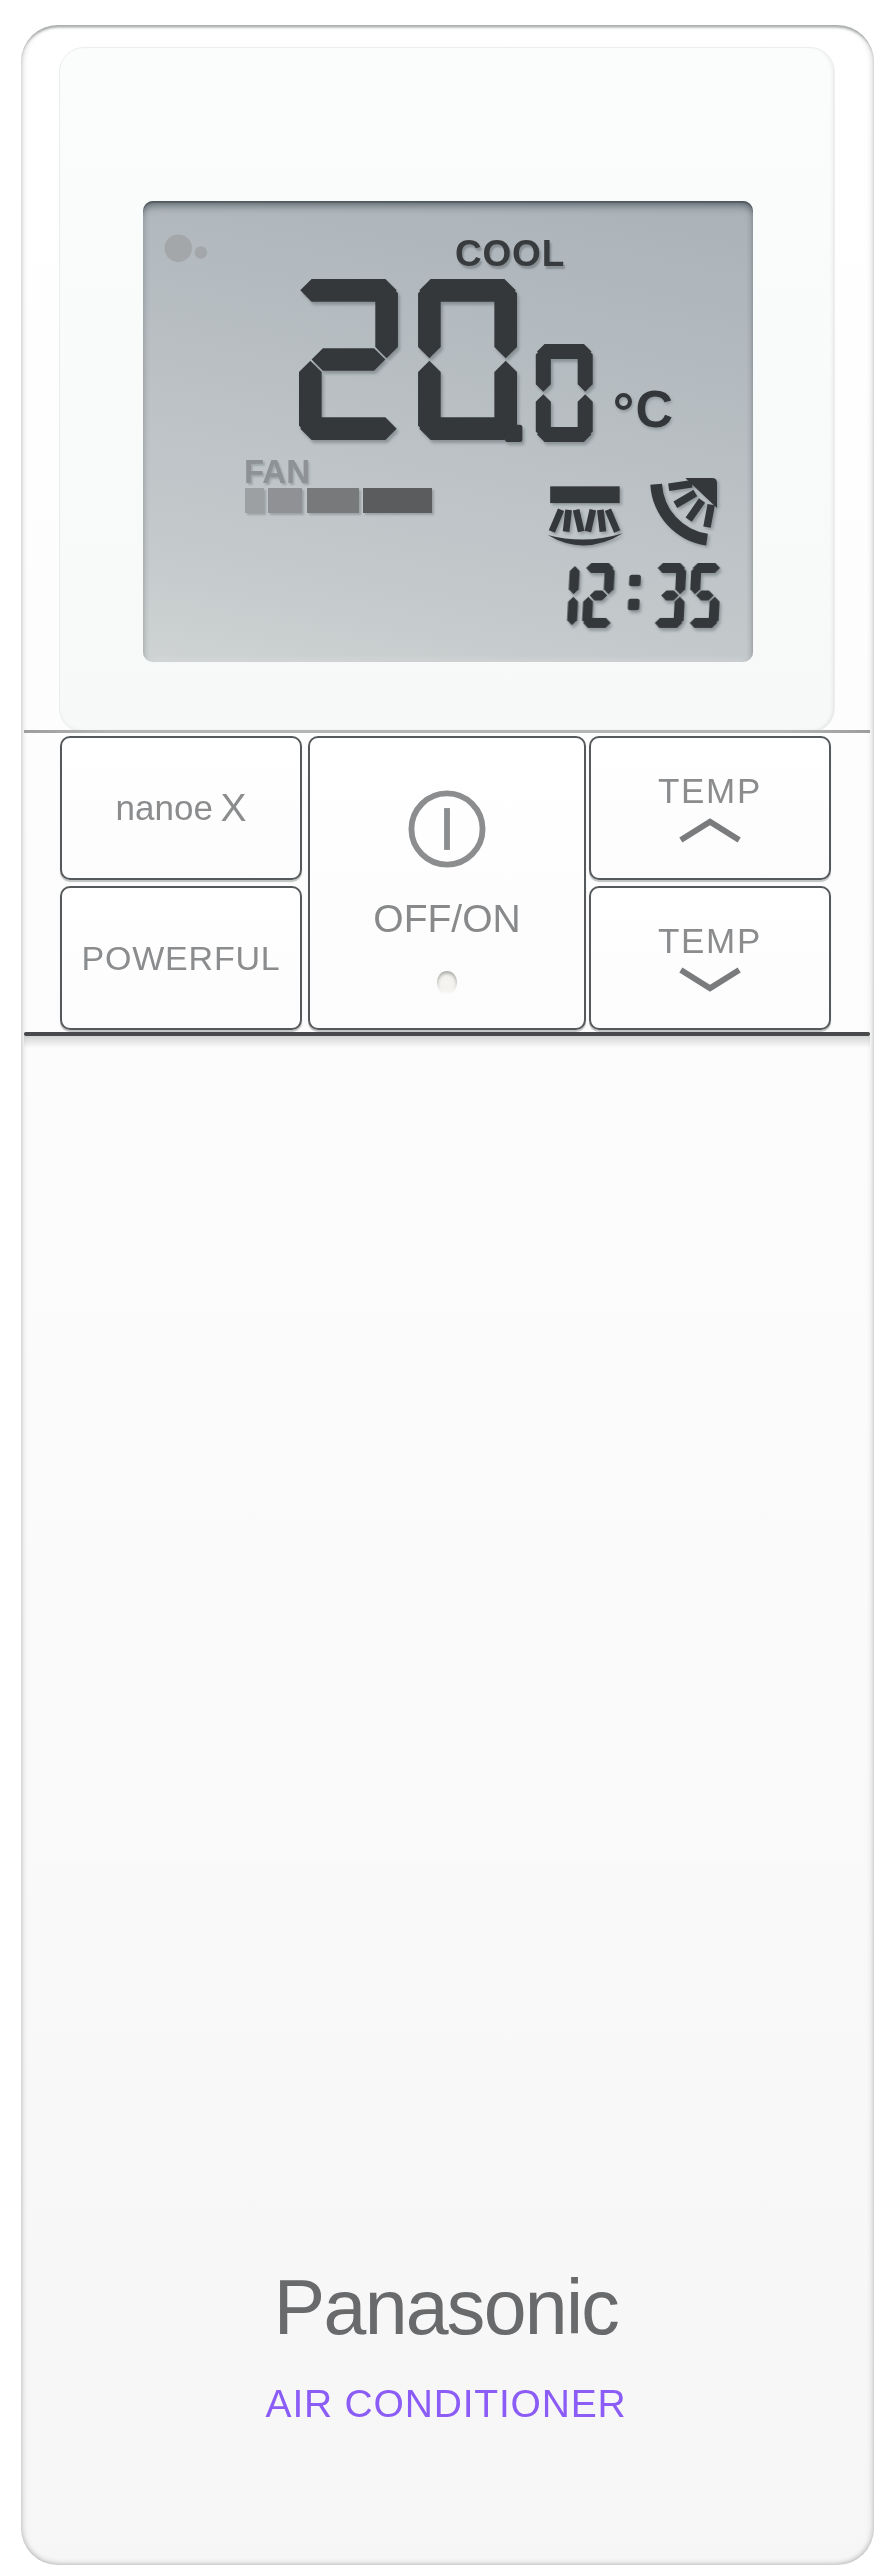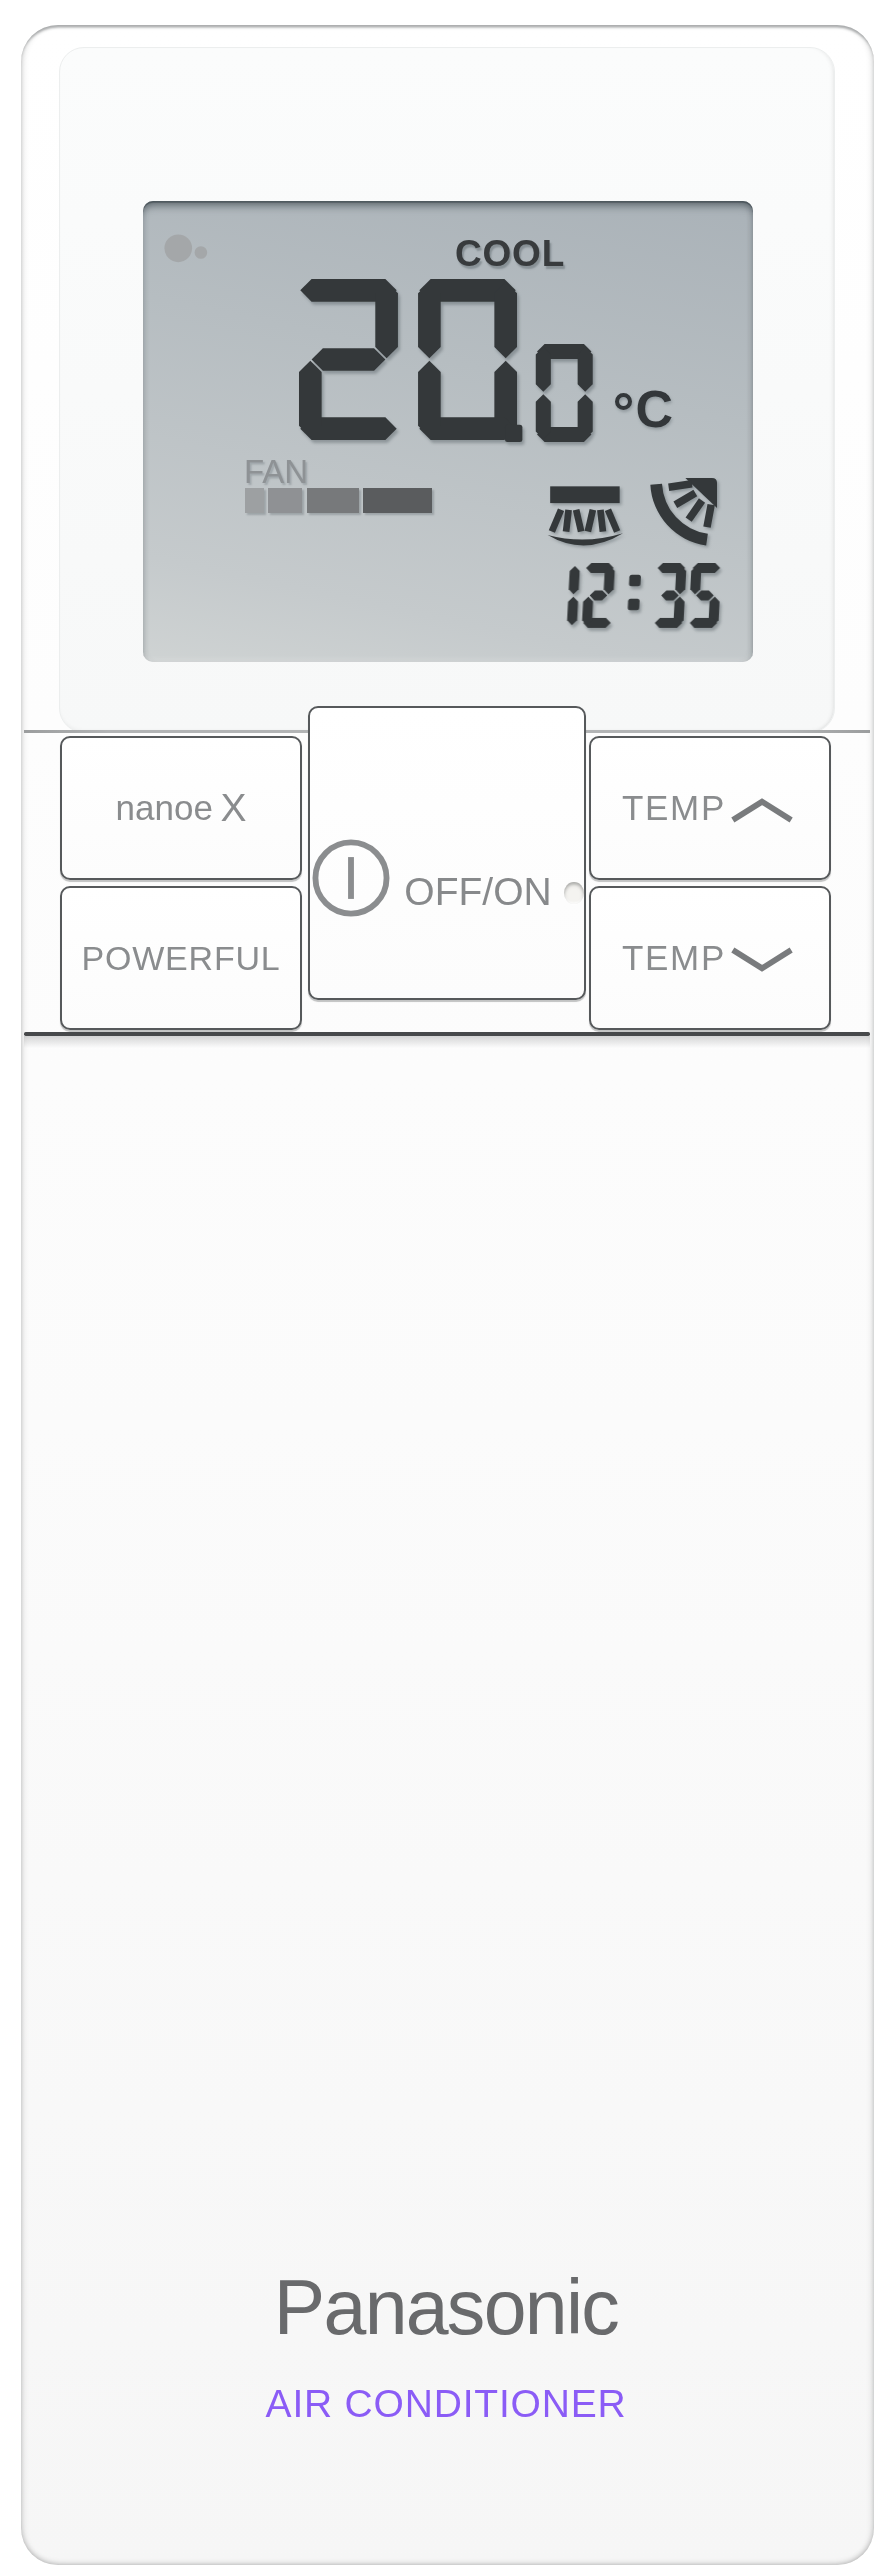--- a/index.html
+++ b/index.html
@@ -41,21 +41,21 @@
   .temp-int{left:156px;top:78px;}
   .temp-frac{left:362px;top:143px;}
   .clock{left:423px;top:362px;transform:skewX(-3deg);}
 
   .unit{left:472px;top:186px;display:flex;align-items:flex-start;
         filter:drop-shadow(1.7px 2.5px 1.7px rgba(72,82,88,.35));}
   .deg-ring{display:block;width:9.2px;height:9.2px;border:4.2px solid #33373a;border-radius:50%;
             margin-top:5.9px;}
   .unit-c{font-size:52px;font-weight:600;color:#33373a;line-height:45px;margin-left:3.4px;}
 
-  .fan-label{left:101px;top:252px;font-size:33px;font-weight:normal;color:#8e9295;
+  .fan-label{left:101px;top:252px;font-size:33px;font-weight:bold;color:#8e9295;
              text-shadow:1.7px 1.7px 1.7px rgba(80,90,96,.28);}
   .fan-bars{left:102px;top:287px;height:25px;display:flex;gap:4.2px;align-items:flex-start;}
   .fbar{height:25px;box-shadow:1.7px 1.7px 1.7px rgba(72,82,88,.30);}
 
   .nanoe{left:21px;top:32px;}
   .swing-v{left:401px;top:282px;filter:drop-shadow(2.5px 2.5px 1.7px rgba(72,82,88,.38));}
   .swing-h{left:502px;top:277px;filter:drop-shadow(2.5px 2.5px 1.7px rgba(72,82,88,.38));}
 
   
   .seam{position:absolute;left:23.5px;top:730px;width:846px;height:3.4px;
@@ -64,26 +64,26 @@
          border-radius:1.7px;}
   .hinge-shadow{position:absolute;left:23.5px;top:1036px;width:846px;height:11.7px;
          background:linear-gradient(180deg,rgba(70,72,74,.22),rgba(70,72,74,0));}
 
   
   .btn{position:absolute;box-sizing:border-box;margin:0;
        background:linear-gradient(180deg,#ffffff,#fcfcfc);
        border:2.5px solid #56595b;border-radius:10px;
        box-shadow:0 1.7px 0.8px rgba(60,62,64,.30);
        color:#8a8c8e;font-family:"Liberation Sans",sans-serif;
-       display:flex;flex-direction:row;align-items:center;justify-content:center;
+       display:flex;flex-direction:column;align-items:center;justify-content:center;
        padding:0;cursor:pointer;}
   .btn-nanoe{left:60px;top:736px;width:242px;height:144px;flex-direction:row;font-size:35px;}
   .btn-nanoe .x{font-size:39px;margin-left:7.5px;}
   .btn-powerful{left:60px;top:886px;width:242px;height:144px;font-size:34px;letter-spacing:0.8px;}
-  .btn-power{left:308px;top:706px;width:278px;height:294px;justify-content:space-between;
+  .btn-power{left:308px;top:736px;width:278px;height:294px;justify-content:flex-start;
              padding-top:50px;}
   .offon{margin-top:27px;font-size:39px;color:#87898b;}
   .led{margin-top:30px;width:20px;height:22.6px;border-radius:50%;background:#f4f3f0;
        box-shadow:inset 0 2.5px 3.4px rgba(110,112,110,.55),
                   inset 0 -1.7px 1.7px rgba(255,255,255,.85),
                   0 0.8px 0.8px rgba(255,255,255,.9);}
   .btn-temp-up{left:589px;top:736px;width:242px;height:144px;font-size:35px;letter-spacing:1.7px;}
   .btn-temp-down{left:589px;top:886px;width:242px;height:144px;font-size:35px;letter-spacing:1.7px;}
   .chev{margin-top:3.4px;}
 

